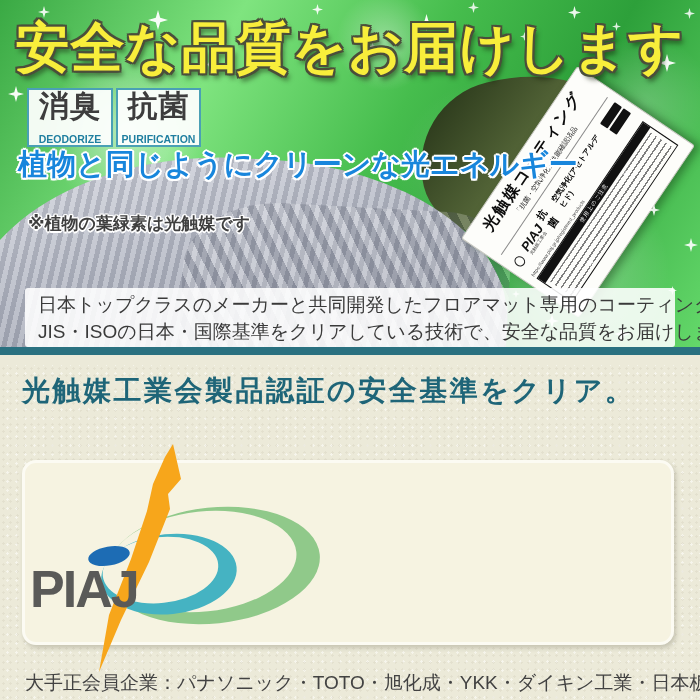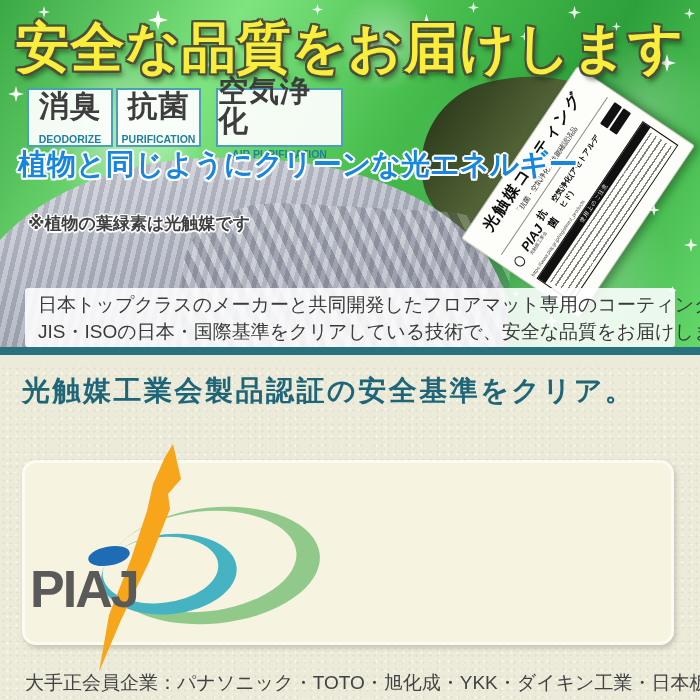--- a/index.html
+++ b/index.html
@@ -179,24 +179,20 @@
 
     <div class="badges">
       <div class="badge b1">
         <span class="badge-jp">消臭</span>
         <span class="badge-en">DEODORIZE</span>
       </div>
       <div class="badge b2">
         <span class="badge-jp">抗菌</span>
         <span class="badge-en">PURIFICATION</span>
       </div>
-      <div class="badge b3">
-        <span class="badge-jp">空気浄化</span>
-        <span class="badge-en">AIR PURIFICATION</span>
-      </div>
     </div>
 
     <div class="lead">
       <div>植物と同じようにクリーンな光エネルギー</div>
     </div>
 
     <div class="hero-note">※植物の葉緑素は光触媒です</div>
 
     <div class="info-box">
       <div class="info-line">日本トップクラスのメーカーと共同開発したフロアマット専用のコーティング剤を使用。</div>

